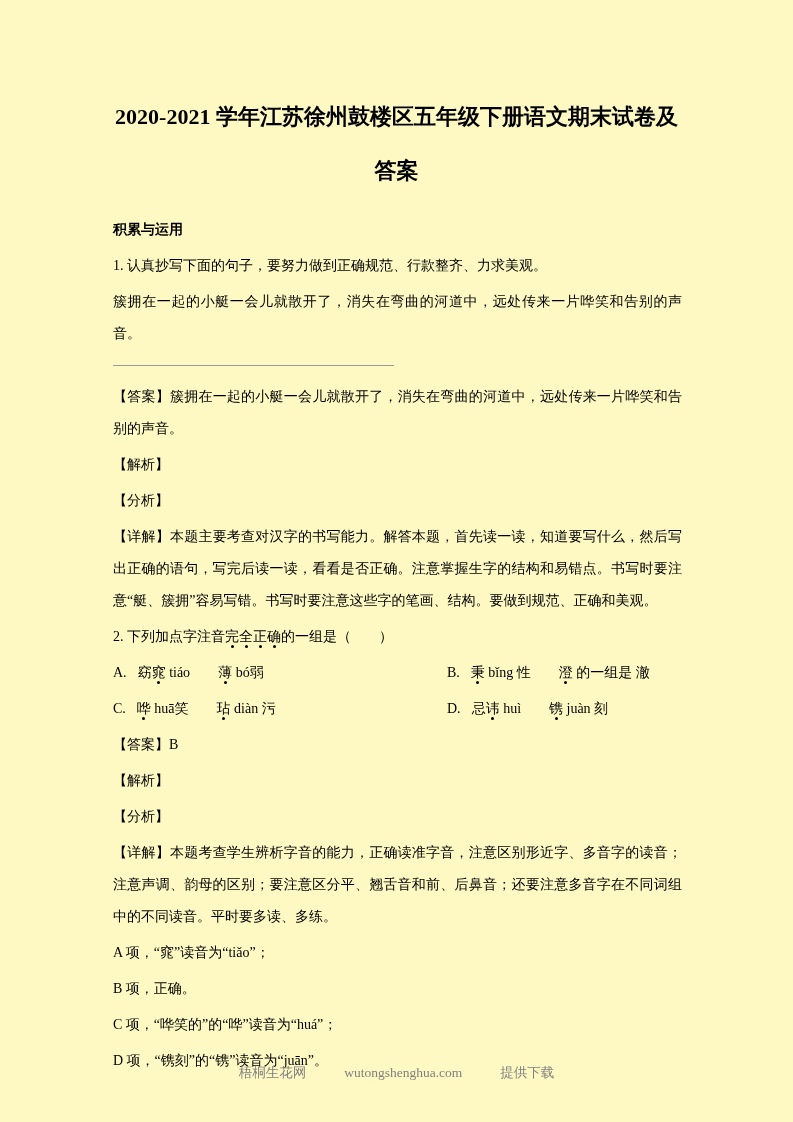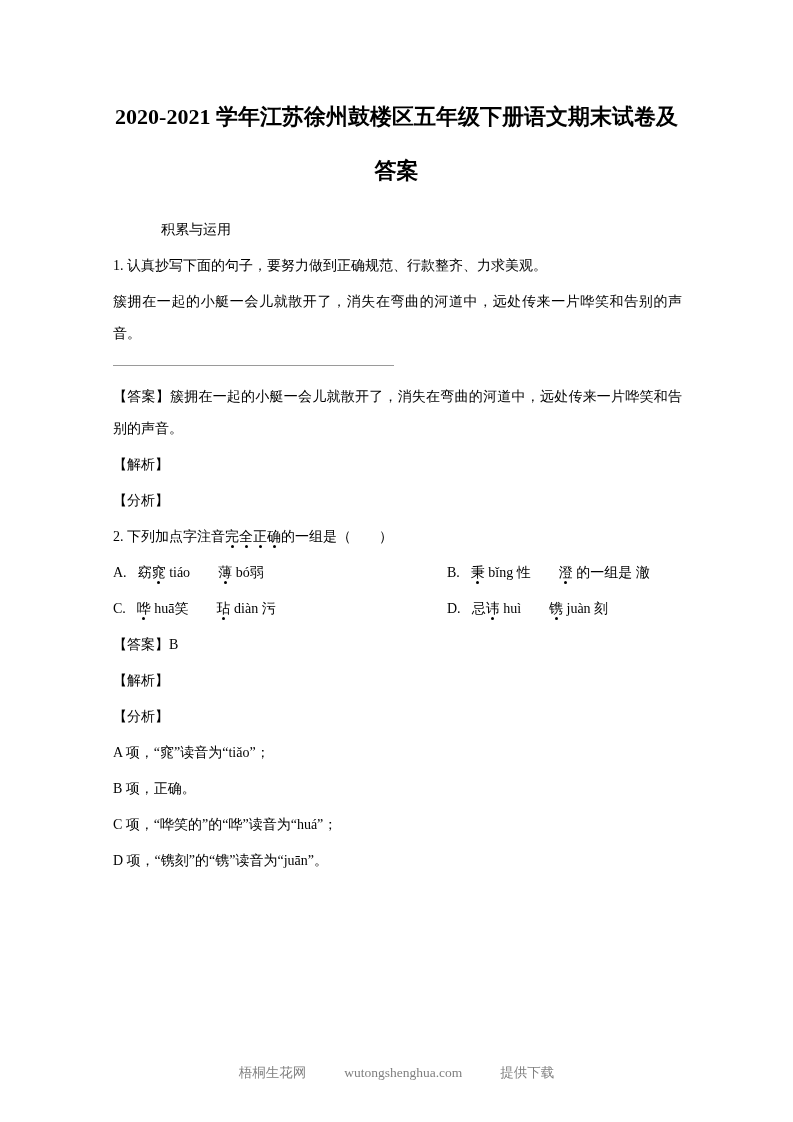--- a/index.html
+++ b/index.html
@@ -1,41 +1,41 @@
 <!DOCTYPE html>
 <html><head>
 <meta charset="utf-8">
 <style>
   html,body { margin:0; padding:0; background:#e8e8e8; }
   .page {
     position:relative;
     width:793px; height:1122px;
     margin:0 auto;
-    background:#ffffff;
+    background:#fef9c3;
     color:#000000;
     font-family:"Liberation Serif","DejaVu Serif",serif;
     font-size:14px;
     overflow:hidden;
   }
   .title-block {
     padding-top:90px;
     text-align:center;
     font-weight:bold;
     font-size:22px;
     line-height:54px;
   }
   .content {
     padding:16px 111px 0 113px;
   }
   .line {
     margin:0 0 4px 0;
     line-height:32px;
     text-align:justify;
   }
-  .bold { font-weight:normal;margin-left:48px; }
+  .bold { font-weight:bold; }
   .answer-line {
     border:none;
     border-top:1px solid #9a9a9a;
     width:281px;
     margin:15px 0 15px 0;
   }
   .opt-row { display:flex; }
   .opt-row .opt-cell:first-child { width:334px; flex:0 0 334px; }
   .opt-cell { line-height:32px; margin-bottom:4px; white-space:nowrap; }
   .opt-label { margin-right:11px; }
@@ -74,35 +74,37 @@
     <p class="line bold">积累与运用</p>
 
     <p class="line">1. 认真抄写下面的句子，要努力做到正确规范、行款整齐、力求美观。</p>
     <p class="line">簇拥在一起的小艇一会儿就散开了，消失在弯曲的河道中，远处传来一片哗笑和告别的声音。</p>
 
     <hr class="answer-line">
 
     <p class="line"><span>【答案】</span><span>簇拥在一起的小艇一会儿就散开了，消失在弯曲的河道中，远处传来一片哗笑和告别的声音。</span></p>
     <p class="line">【解析】</p>
     <p class="line">【分析】</p>
+    <p class="line"><span>【详解】</span><span>本题主要考查对汉字的书写能力。解答本题，首先读一读，知道要写什么，然后写出正确的语句，写完后读一读，看看是否正确。注意掌握生字的结构和易错点。书写时要注意“艇、簇拥”容易写错。书写时要注意这些字的笔画、结构。要做到规范、正确和美观。</span></p>
 
     <p class="line"><span>2. </span><span>下列加点字注音</span><span><span class="dotchar">完</span><span class="dotchar">全</span><span class="dotchar">正</span><span class="dotchar">确</span></span><span>的一组是（　　）</span></p>
 
     <div class="opt-row">
       <div class="opt-cell"><span class="opt-label">A.</span><span>窈</span><span><span class="dotchar">窕</span></span><span> tiáo　　</span><span><span class="dotchar">薄</span></span><span> bó弱</span></div>
       <div class="opt-cell"><span class="opt-label">B.</span><span></span><span><span class="dotchar">秉</span></span><span> bǐng 性　　</span><span><span class="dotchar">澄</span></span><span> 的一组是 澈</span></div>
     </div>
     <div class="opt-row">
       <div class="opt-cell"><span class="opt-label">C.</span><span></span><span><span class="dotchar">哗</span></span><span> huā笑　　</span><span><span class="dotchar">玷</span></span><span> diàn 污</span></div>
       <div class="opt-cell"><span class="opt-label">D.</span><span>忌</span><span><span class="dotchar">讳</span></span><span> huì　　</span><span><span class="dotchar">镌</span></span><span> juàn 刻</span></div>
     </div>
 
     <p class="line"><span>【答案】</span><span>B</span></p>
     <p class="line">【解析】</p>
     <p class="line">【分析】</p>
+    <p class="line"><span>【详解】</span><span>本题考查学生辨析字音的能力，正确读准字音，注意区别形近字、多音字的读音；注意声调、韵母的区别；要注意区分平、翘舌音和前、后鼻音；还要注意多音字在不同词组中的不同读音。平时要多读、多练。</span></p>
 
     <p class="line">A 项，“窕”读音为“tiǎo”；</p>
     <p class="line">B 项，正确。</p>
     <p class="line">C 项，“哗笑的”的“哗”读音为“huá”；</p>
     <p class="line">D 项，“镌刻”的“镌”读音为“juān”。</p>
 
 
     <div class="opt-row">
       <div class="opt-cell"></div>
       <div class="opt-cell"></div>

